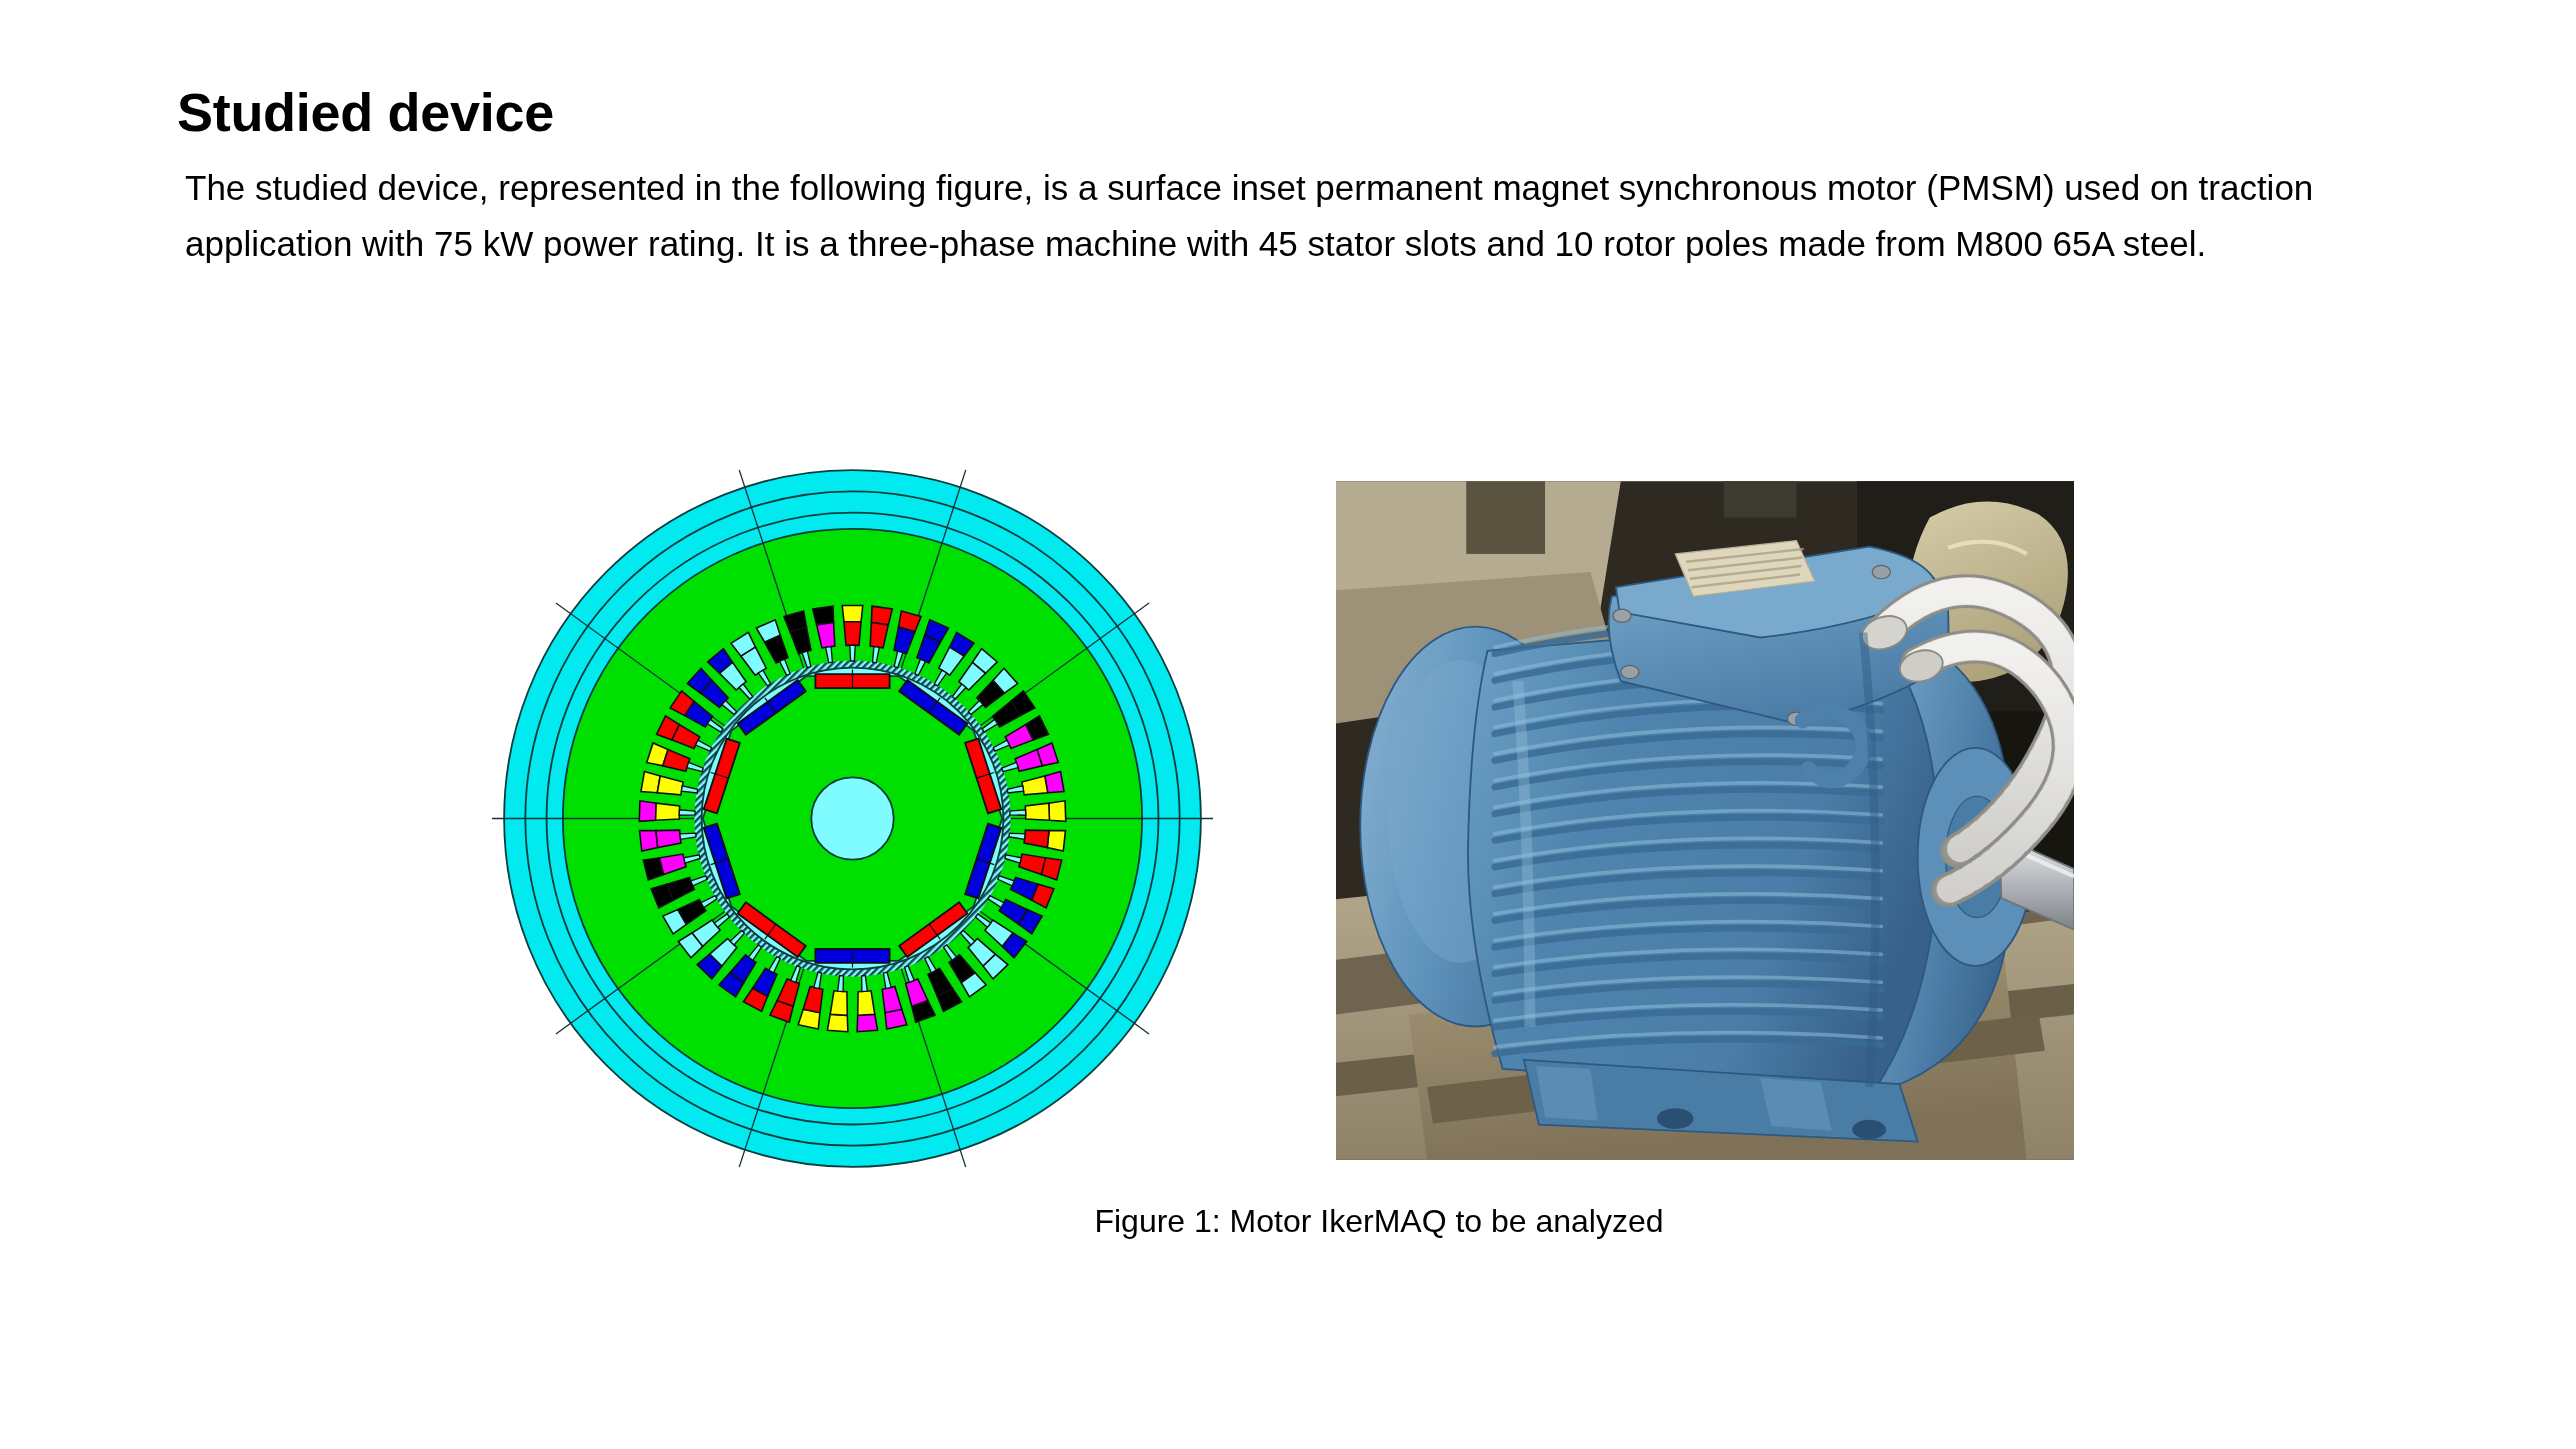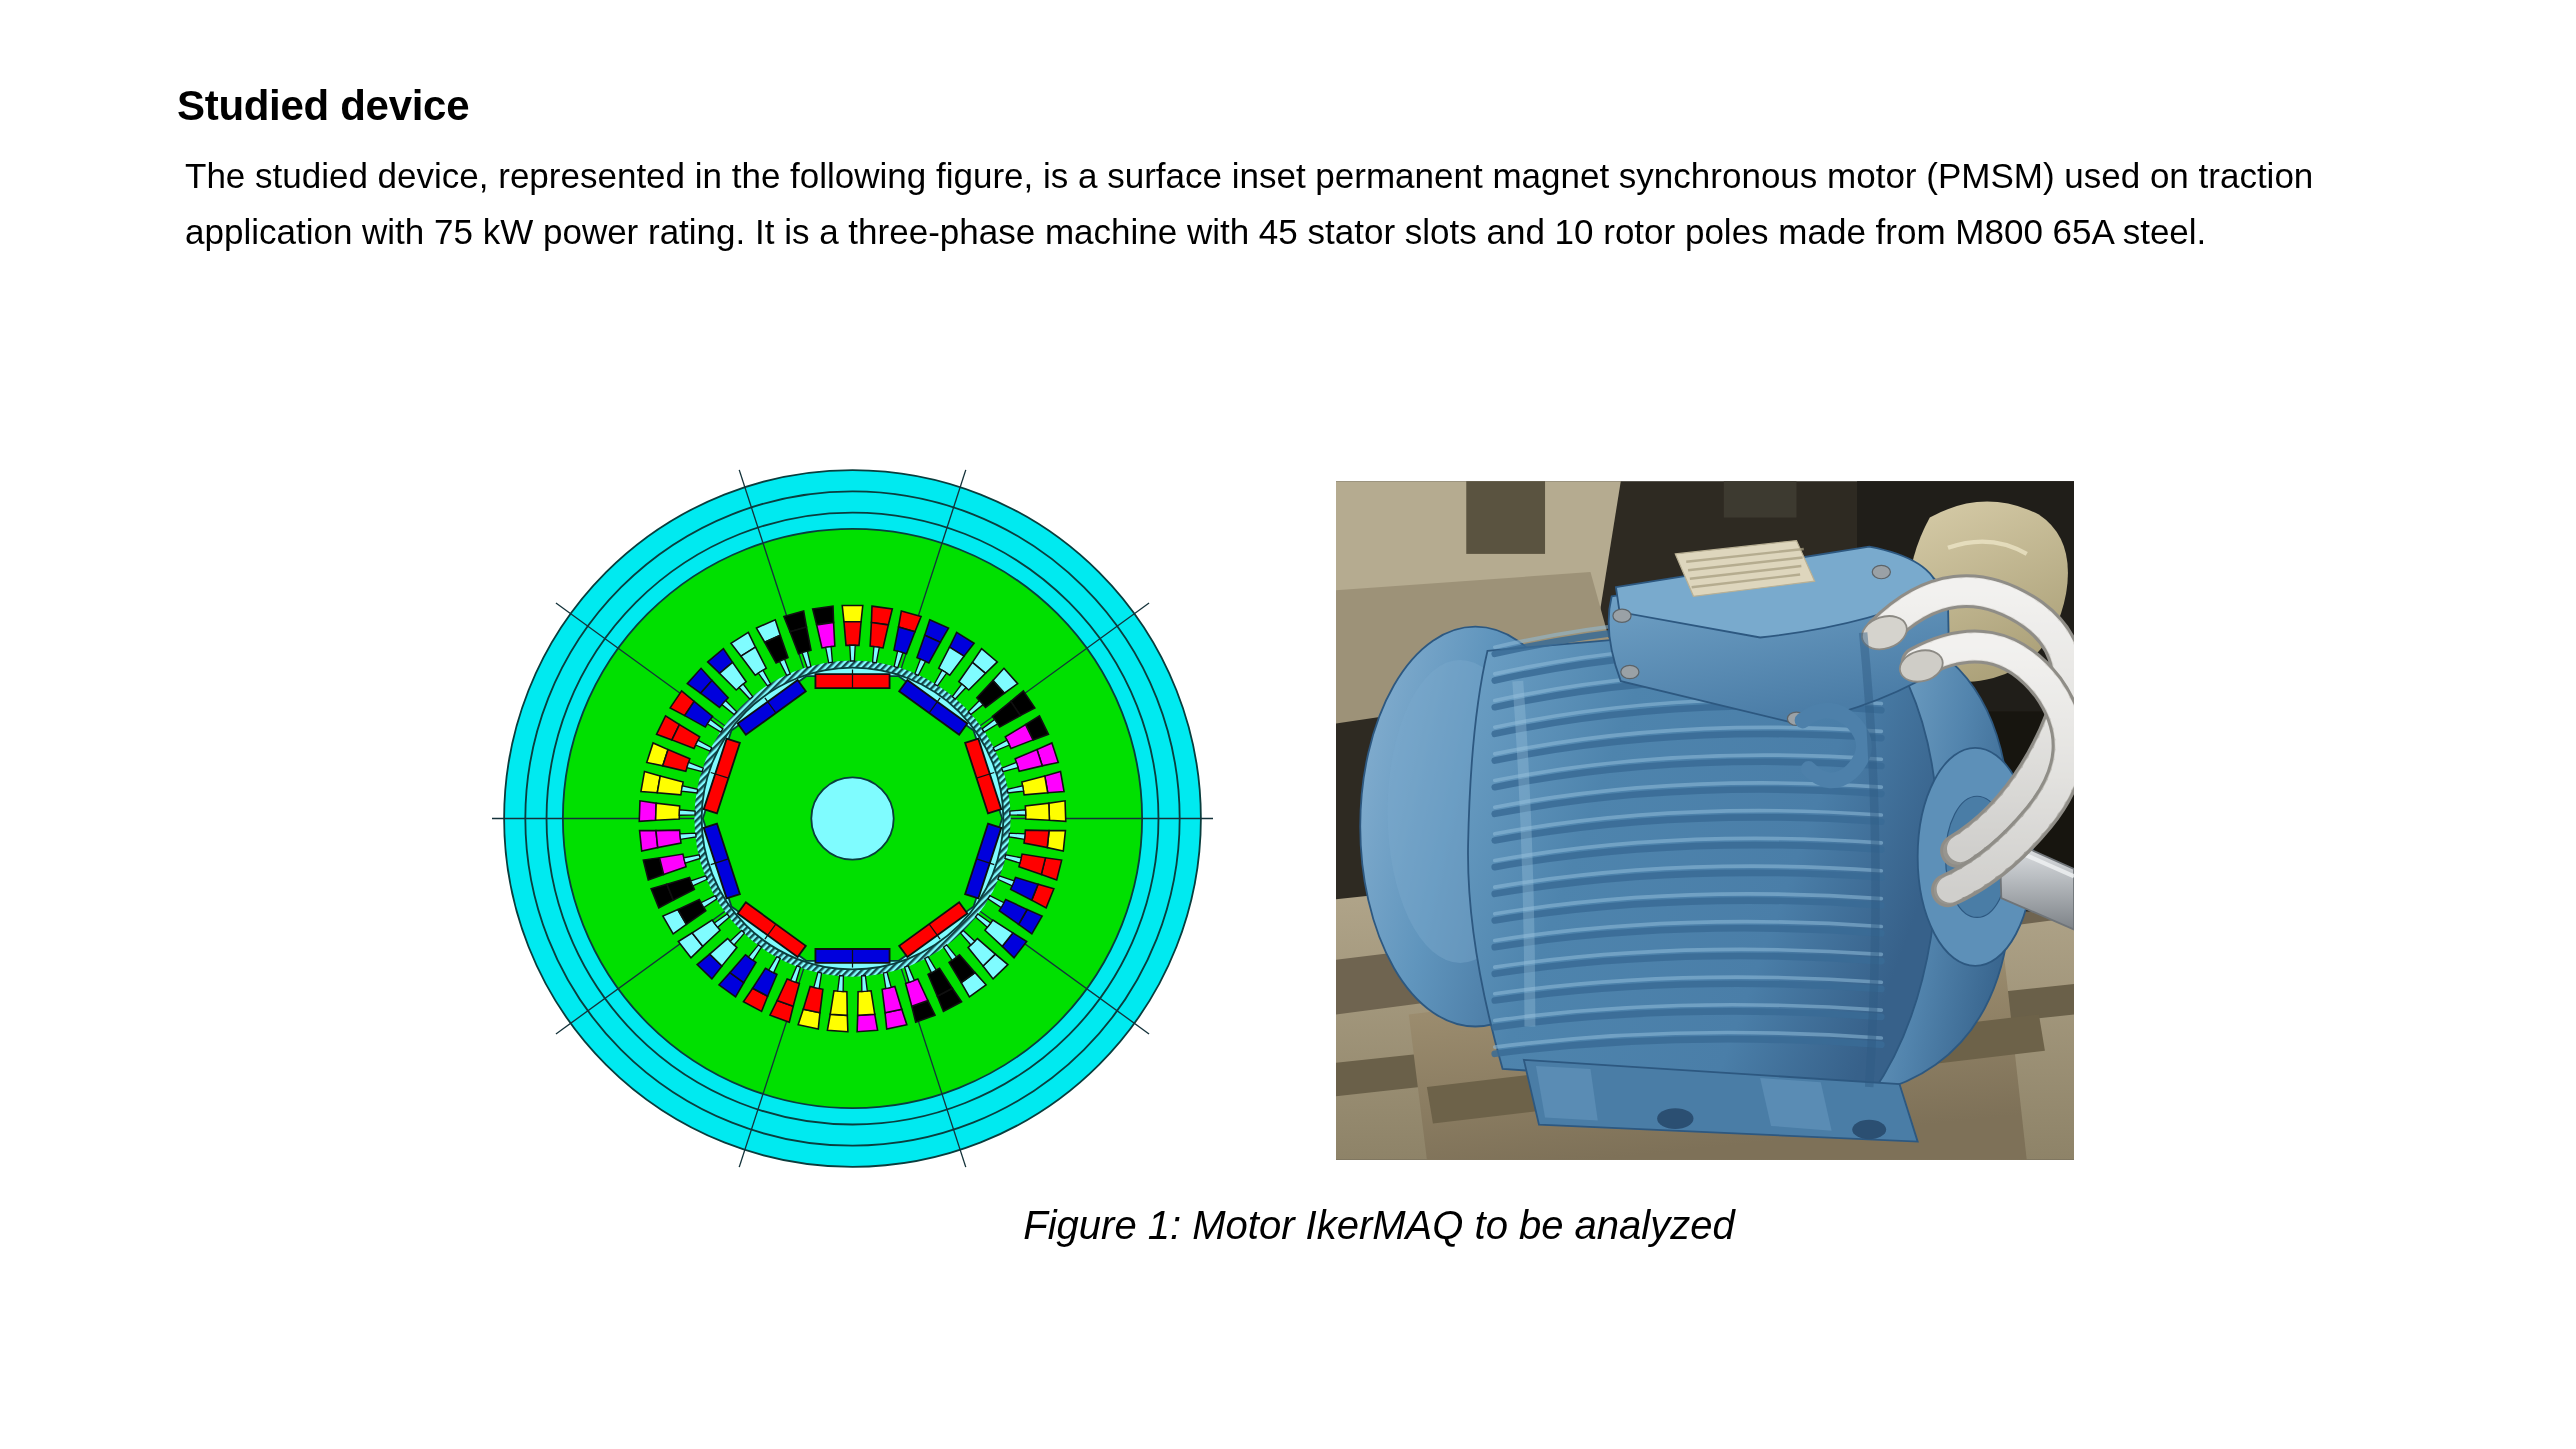--- a/index.html
+++ b/index.html
@@ -9,42 +9,42 @@
     color:#000000;
     -webkit-font-smoothing:antialiased;
     overflow:hidden;
     position:relative;
   }
   .page{position:absolute;left:0;top:0;width:2576px;height:1449px;background:#fff;}
 
   
   .text-block{position:absolute;left:177px;top:85px;width:2243px;}
   .doc-title{
-    font-size:42px;font-weight:bold;line-height:1.0;
+    font-size:54px;font-weight:bold;line-height:1.0;
     letter-spacing:-0.3px;margin:0 0 20.6px 0;
   }
   .doc-para{
     font-size:35px;font-weight:normal;line-height:1.62;
     margin:8px;max-width:2206px;
   }
 
   
   .figure-row{
     position:absolute;left:0;top:461px;width:2576px;height:712px;
   }
   .fig-left{position:absolute;left:492px;top:0;width:721px;height:712px;}
   .fig-right{
     position:absolute;left:1336px;top:20px;width:738px;height:679px;
     overflow:hidden;
   }
 
   
   .fig-caption{
     position:absolute;left:0;top:1203px;width:2576px;
-    text-align:center;font-style:italic;font-size:40px;
+    text-align:center;font-size:32px;
   }
   .fig-caption .capinner{display:inline-block;padding-left:182px;}
 
   svg{display:block;}
 
   
   .photo{position:absolute;inset:0;}
 </style>
 </head>
 <body>

